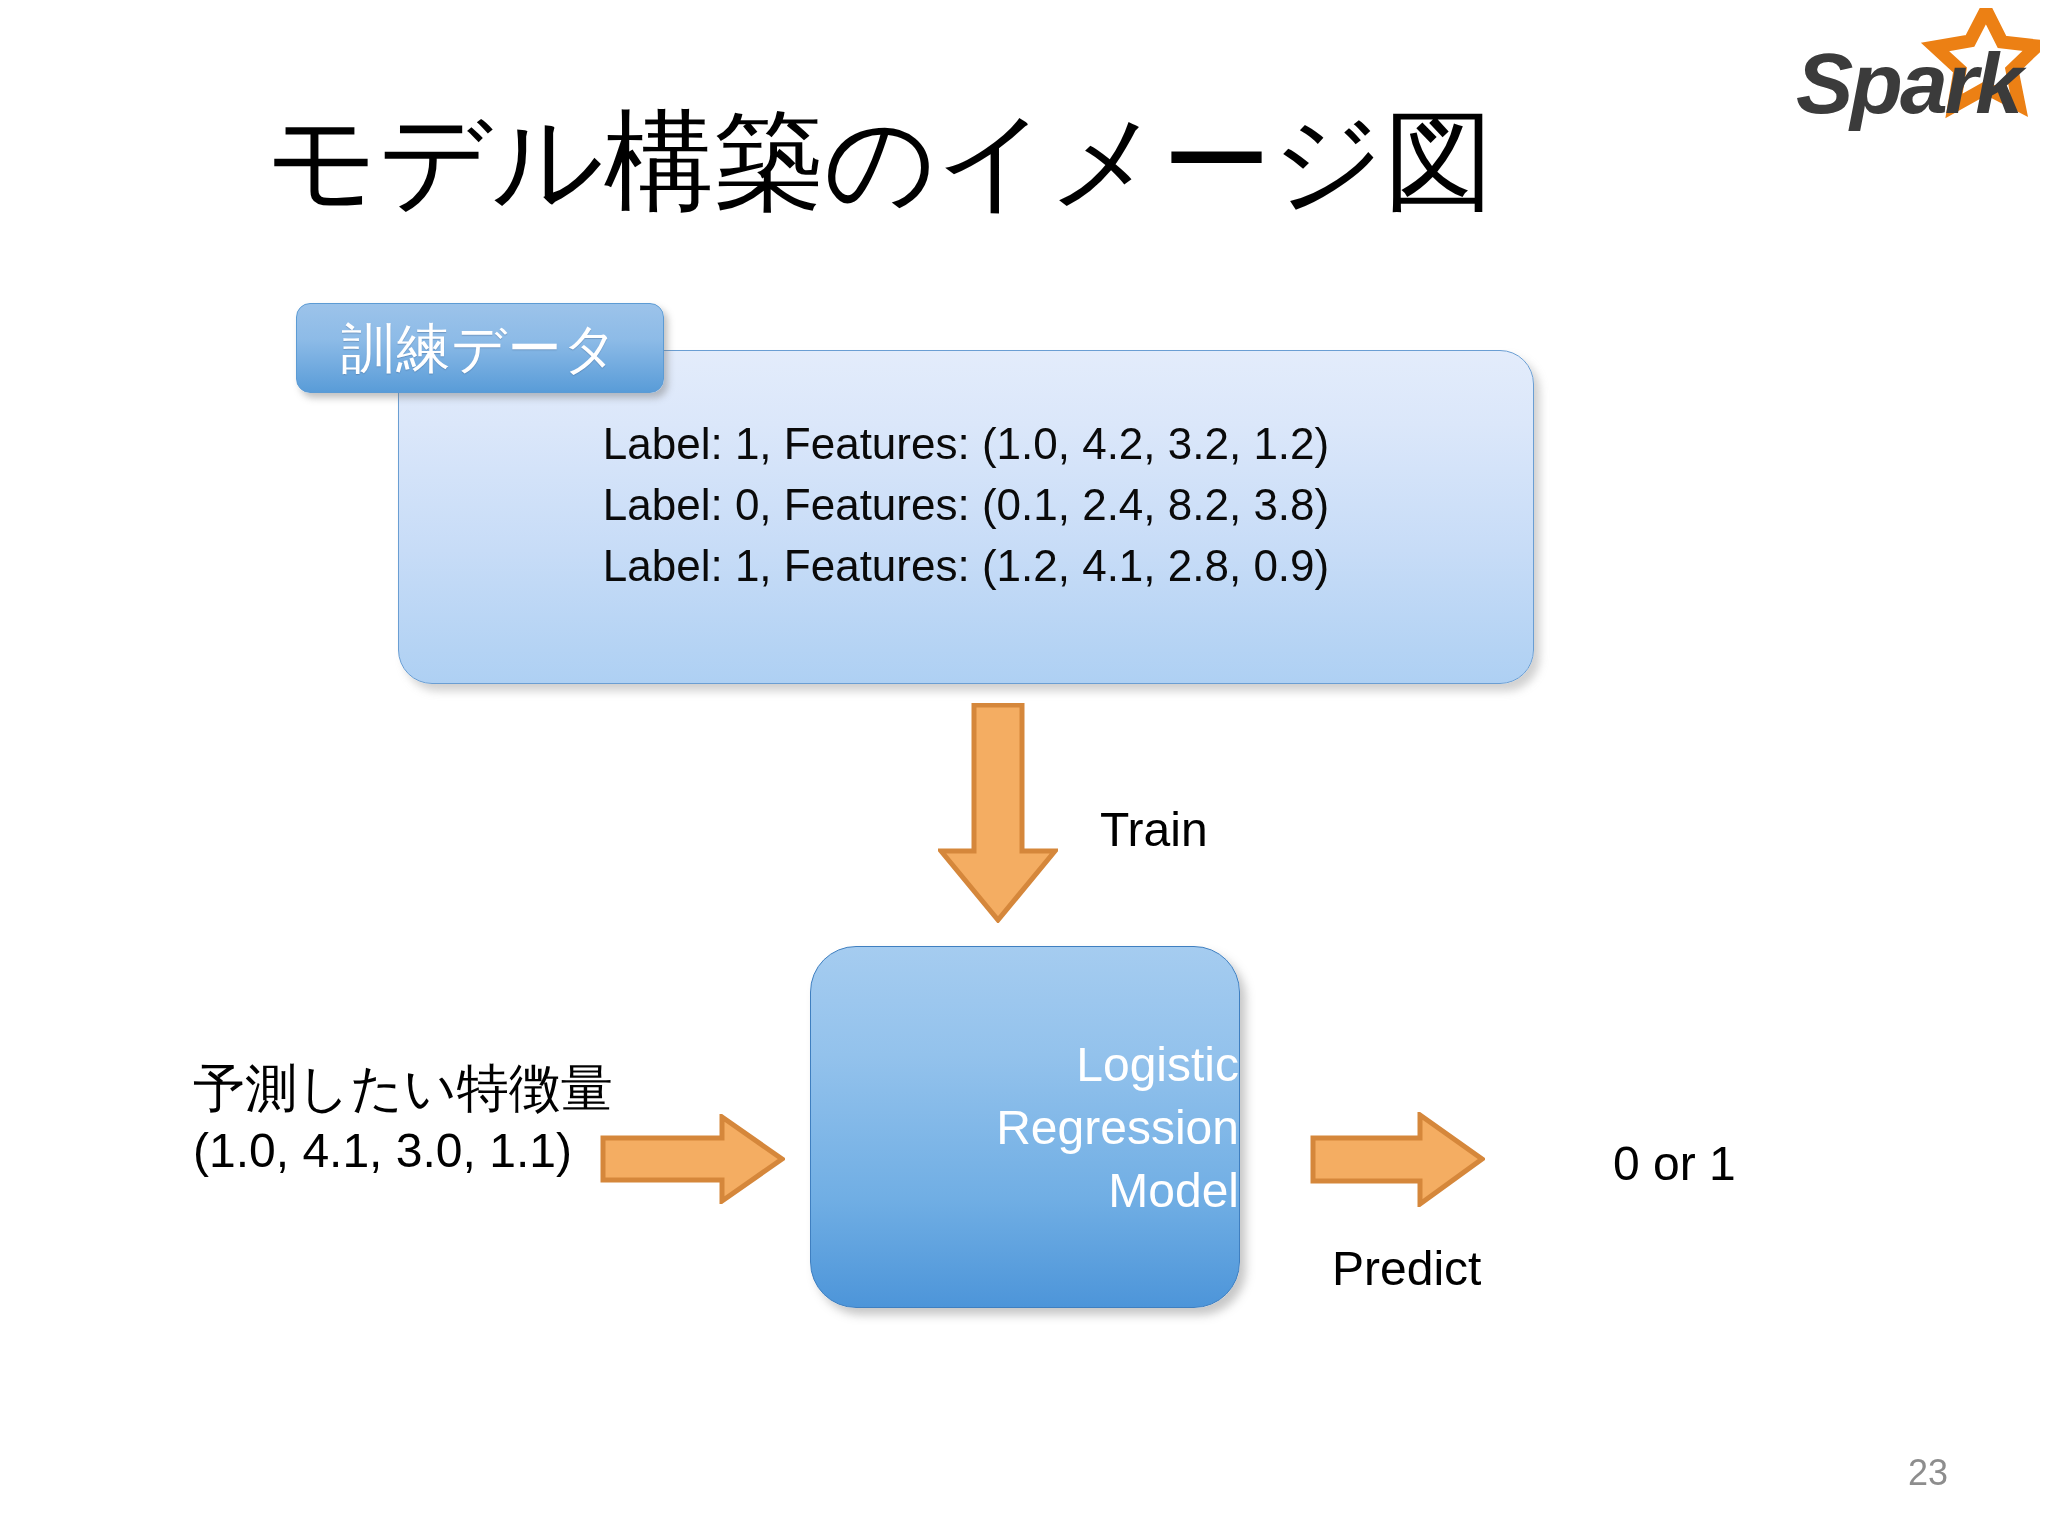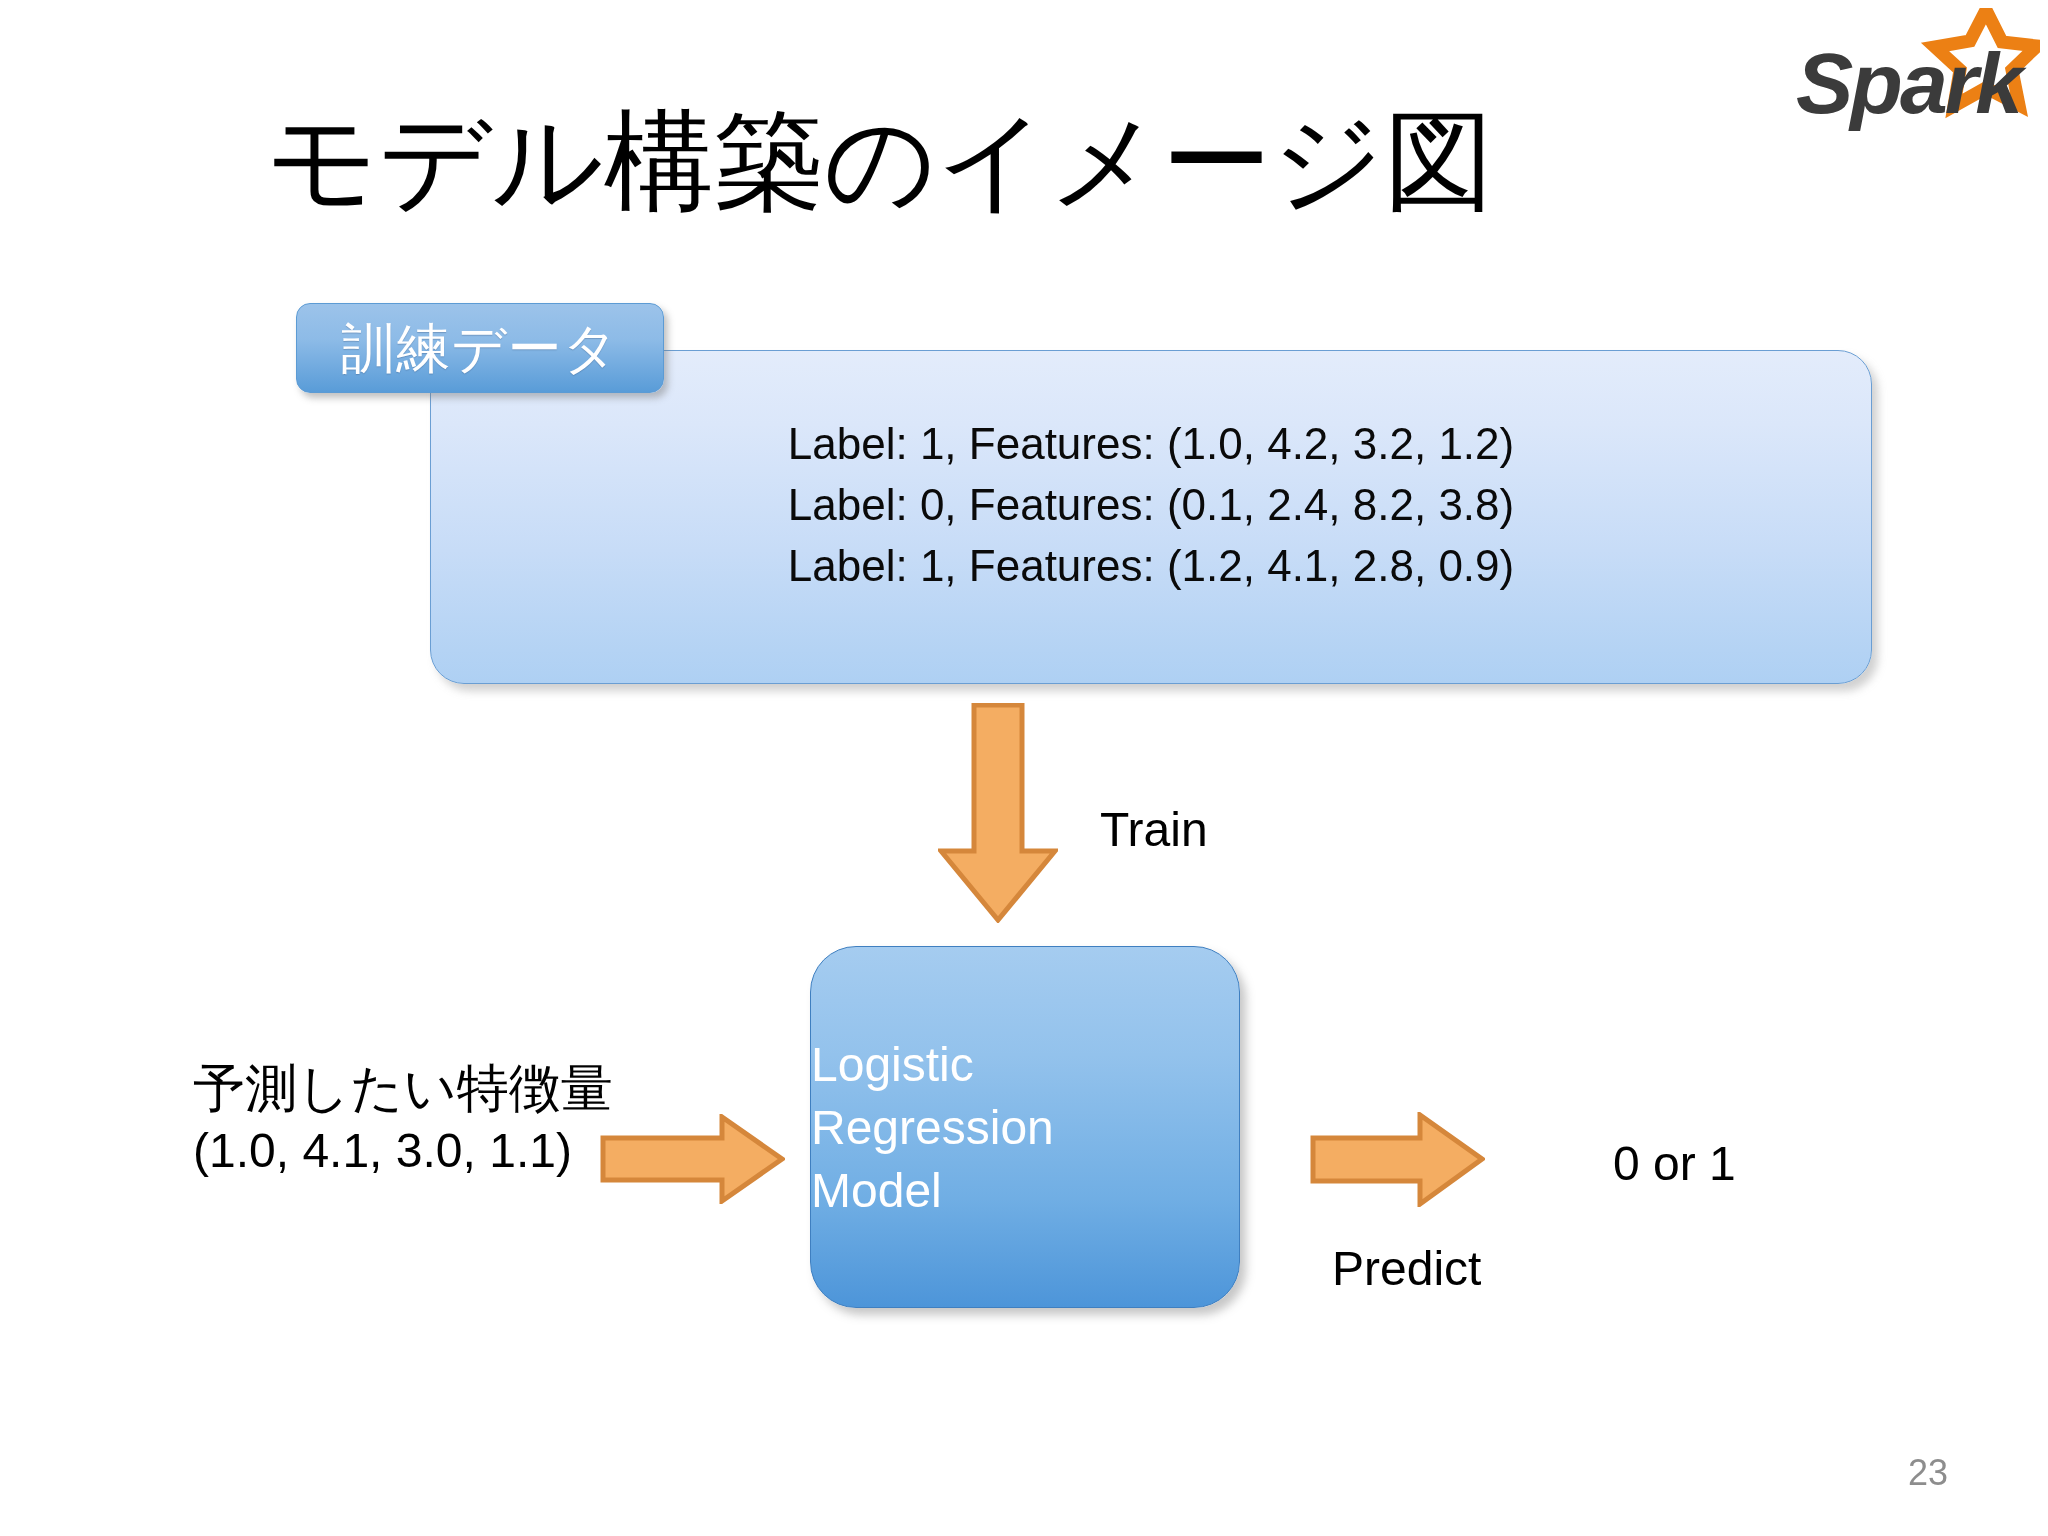--- a/index.html
+++ b/index.html
@@ -66,29 +66,28 @@
     line-height: 1;
     letter-spacing: 1px;
     text-shadow: 0 1px 1px rgba(60,90,130,0.35);
   }
 
   
   #train-panel {
     position: absolute;
     left: 398px;
     top: 350px;
-    width: 1442px;
+    width: 1136px;
     height: 334px;
     border-radius: 34px;
     background: linear-gradient(to bottom, #e3ecfb 0%, #dbe7fa 22%, #c7dcf7 60%, #aed0f3 100%);
     border: 1px solid #6a9ed3;
     box-shadow: 6px 7px 9px rgba(140,140,140,0.40);
     box-sizing: border-box;
     z-index: 2;
-    margin-left: 32px;
   }
   #train-lines {
     position: absolute;
     left: 0;
     top: 62px;
     width: 100%;
     text-align: center;
   }
   .train-line {
     font-size: 44px;
@@ -136,21 +135,21 @@
     top: 946px;
     width: 430px;
     height: 362px;
     border-radius: 46px;
     background: linear-gradient(to bottom, #a5ccf0 0%, #93c2ec 30%, #70aee4 70%, #4d95d9 100%);
     border: 1px solid #3f7fc0;
     box-shadow: 6px 7px 10px rgba(130,130,130,0.45);
     box-sizing: border-box;
     display: flex;
     flex-direction: column;
-    align-items: flex-start;
+    align-items: flex-end;
     justify-content: center;
     z-index: 4;
   }
   .model-line {
     color: #ffffff;
     font-size: 48px;
     line-height: 63px;
     white-space: nowrap;
   }
 

